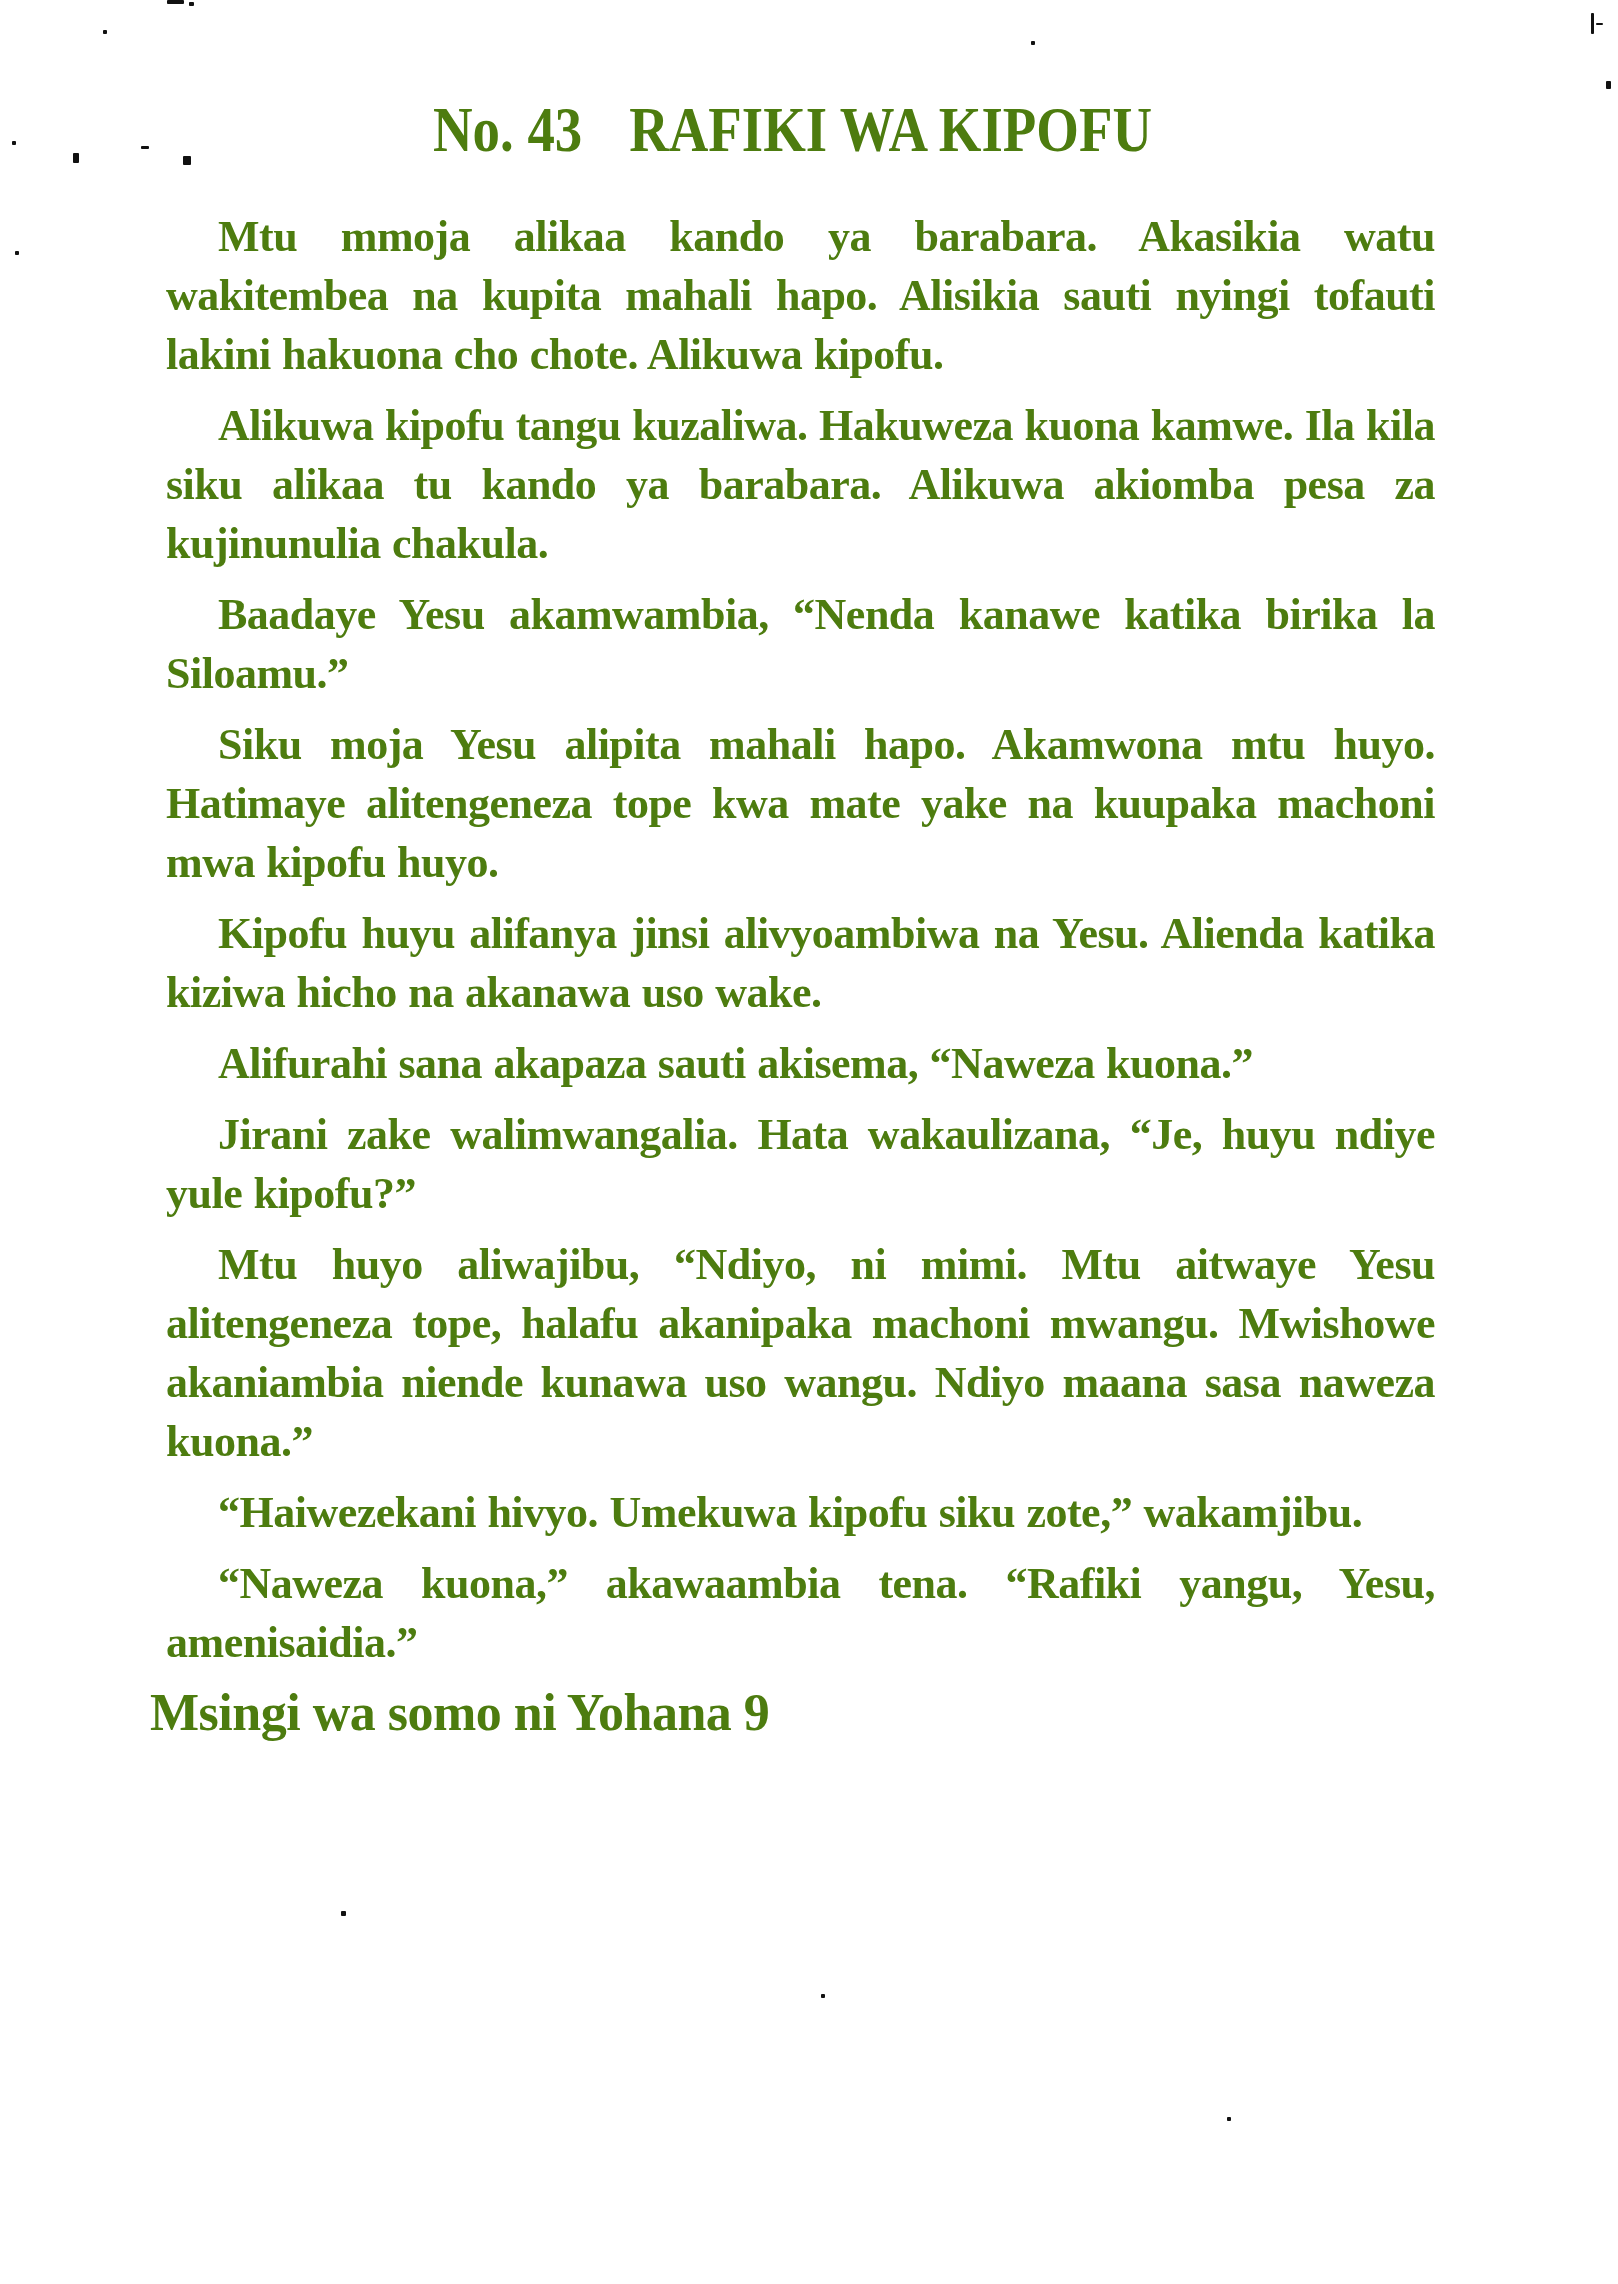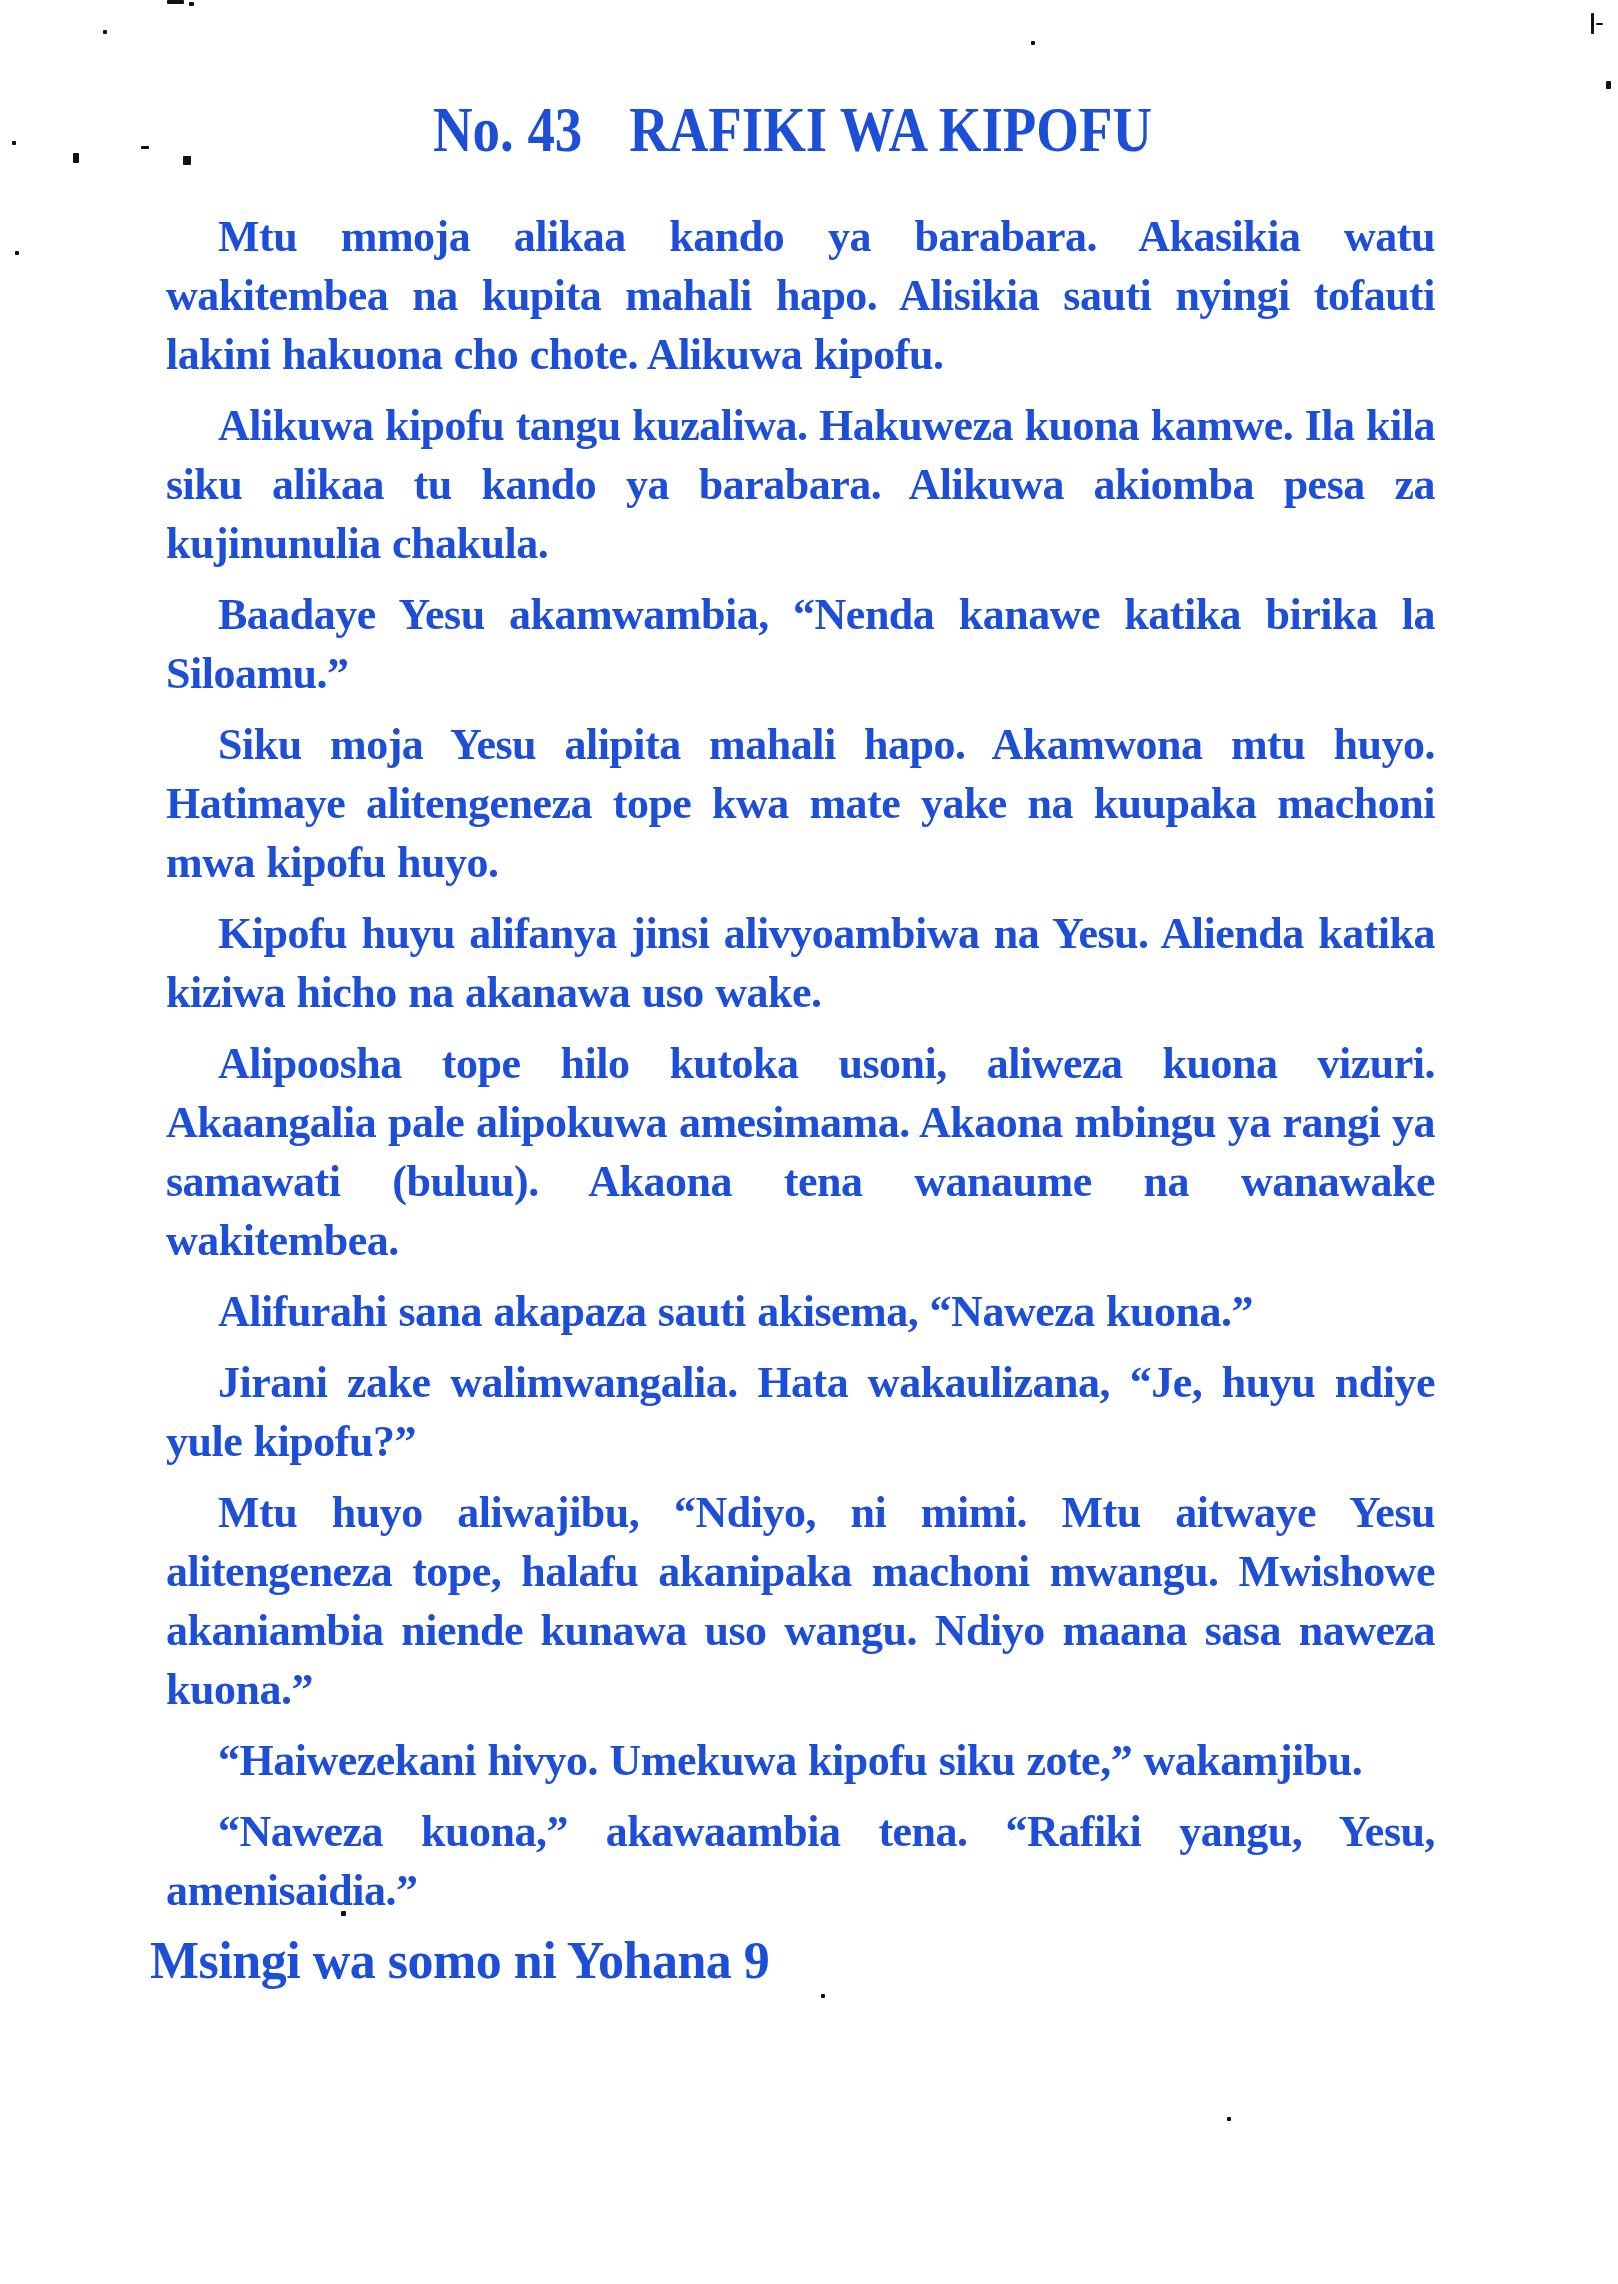--- a/index.html
+++ b/index.html
@@ -7,21 +7,21 @@
     padding: 0;
     background: #e8e8e8;
   }
   .page {
     position: relative;
     width: 1619px;
     height: 2284px;
     margin: 0 auto;
     background: #ffffff;
     overflow: hidden;
-    color: #1d4ed8;
+    color: #4d7c0f;
     font-family: "Liberation Serif", "DejaVu Serif", serif;
     font-weight: bold;
     -webkit-font-smoothing: none;
   }
   .headline {
     position: absolute;
     top: 97px;
     left: 150px;
     width: 1285px;
     text-align: center;
@@ -76,21 +76,20 @@
   <div class="headline">
     <span class="lesson-number">No. 43</span><span>RAFIKI WA KIPOFU</span>
   </div>
 
   <div class="body-column">
     <p>Mtu mmoja alikaa kando ya barabara. Akasikia watu wakitembea na kupita mahali hapo. Alisikia sauti nyingi tofauti lakini hakuona cho chote. Alikuwa kipofu.</p>
     <p>Alikuwa kipofu tangu kuzaliwa. Hakuweza kuona kamwe. Ila kila siku alikaa tu kando ya barabara. Alikuwa akiomba pesa za kujinunulia chakula.</p>
     <p>Baadaye Yesu akamwambia, “Nenda kanawe katika birika la Siloamu.”</p>
     <p>Siku moja Yesu alipita mahali hapo. Akamwona mtu huyo. Hatimaye alitengeneza tope kwa mate yake na kuupaka machoni mwa kipofu huyo.</p>
     <p>Kipofu huyu alifanya jinsi alivyoambiwa na Yesu. Alienda katika kiziwa hicho na akanawa uso wake.</p>
-    <p>Alipoosha tope hilo kutoka usoni, aliweza kuona vizuri. Akaangalia pale alipokuwa amesimama. Akaona mbingu ya rangi ya samawati (buluu). Akaona tena wanaume na wanawake wakitembea.</p>
     <p>Alifurahi sana akapaza sauti akisema, “Naweza kuona.”</p>
     <p>Jirani zake walimwangalia. Hata wakaulizana, “Je, huyu ndiye yule kipofu?”</p>
     <p>Mtu huyo aliwajibu, “Ndiyo, ni mimi. Mtu aitwaye Yesu alitengeneza tope, halafu akanipaka machoni mwangu. Mwishowe akaniambia niende kunawa uso wangu. Ndiyo maana sasa naweza kuona.”</p>
     <p>“Haiwezekani hivyo. Umekuwa kipofu siku zote,” wakamjibu.</p>
     <p>“Naweza kuona,” akawaambia tena. “Rafiki yangu, Yesu, amenisaidia.”</p>
 
     <div class="scripture-ref">Msingi wa somo ni Yohana 9</div>
   </div>
 
   <div class="speck" style="left:167px;  top:0px;    width:17px; height:3.7px;"></div>

